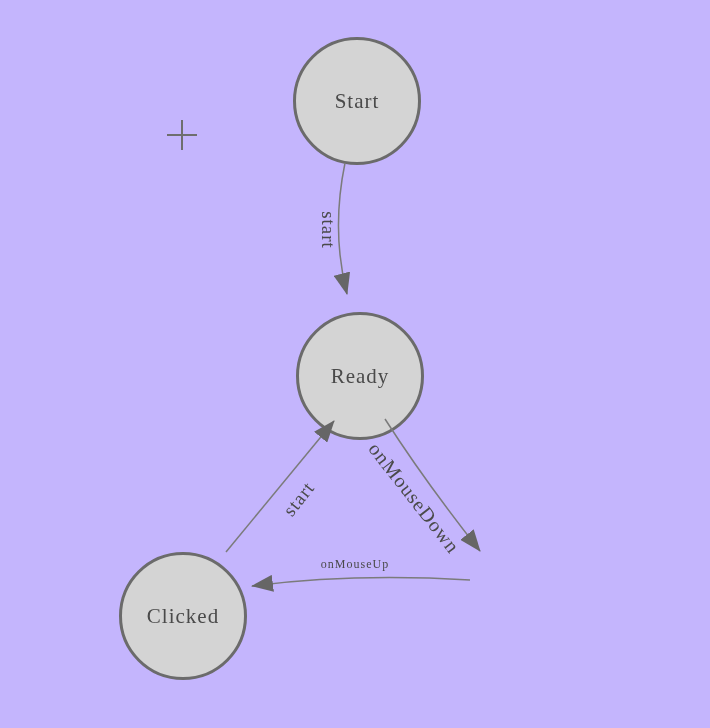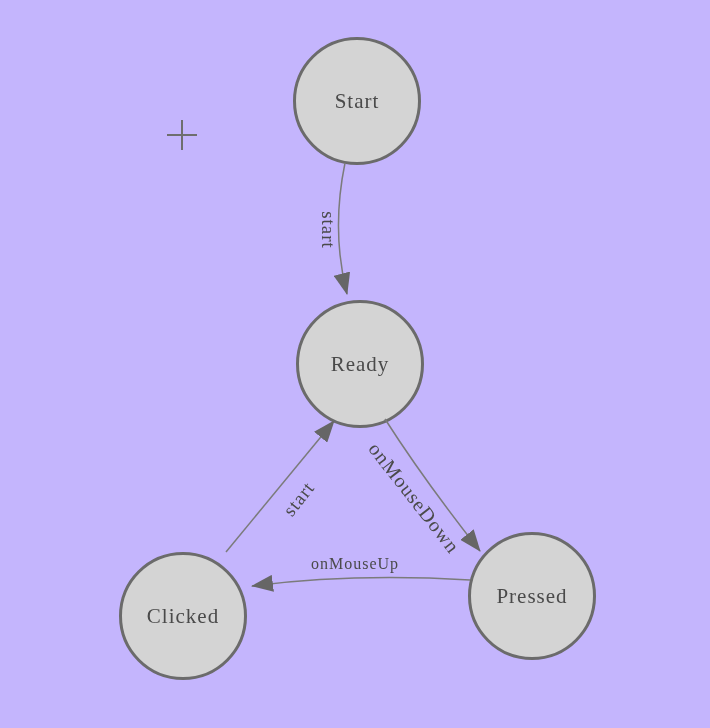--- a/index.html
+++ b/index.html
@@ -25,21 +25,21 @@
     display:flex;align-items:center;justify-content:center;
     cursor:move;
   }
   .node span{
     font-size:21px;
     letter-spacing:1px;
     color:#4a4a4a;
     user-select:none;
   }
   .node-start  {left:293px;top:37px;}
-  .node-ready  {left:296px;top:300px;}
+  .node-ready  {left:296px;top:312px;}
   .node-clicked{left:119px;top:552px;}
   .node-pressed{left:468px;top:532px;}
 
   
   svg.edges{
     position:absolute;left:0;top:0;
     pointer-events:none;
   }
   svg.edges path.connector{
     fill:none;
@@ -51,21 +51,21 @@
   .edge-label{
     position:absolute;
     color:#4a4a4a;
     letter-spacing:1px;
     white-space:nowrap;
     user-select:none;
   }
   .el-start-ready   {left:328px;top:230px;font-size:19px;transform:translate(-50%,-50%) rotate(90deg);}
   .el-clicked-ready {left:299px;top:499px;font-size:19px;transform:translate(-50%,-50%) rotate(-52deg);}
   .el-mousedown     {left:414px;top:498px;font-size:20px;transform:translate(-50%,-50%) rotate(52deg);}
-  .el-mouseup       {left:355px;top:564px;font-size:16px;transform:translate(-50%,-50%);}
+  .el-mouseup       {left:355px;top:564px;font-size:12px;transform:translate(-50%,-50%);}
 
   
   .plus{
     position:absolute;
     left:167px;top:120px;
     width:30px;height:30px;
     cursor:pointer;
   }
   .plus::before,.plus::after{
     content:"";
@@ -88,23 +88,20 @@
 
   <div class="node node-start">
     <span>Start</span>
   </div>
   <div class="node node-ready">
     <span>Ready</span>
   </div>
   <div class="node node-clicked">
     <span>Clicked</span>
   </div>
-  <div class="node node-pressed">
-    <span>Pressed</span>
-  </div>
 
   <svg class="edges" width="710" height="728" viewBox="0 0 710 728">
     <defs>
       <marker id="arrow" viewBox="0 0 22 17" markerWidth="22" markerHeight="17" refX="21" refY="8.5" orient="auto" markerUnits="userSpaceOnUse">
         <path d="M0,0 L22,8.5 L0,17 Z" fill="#666666"></path>
       </marker>
     </defs>
     <path class="connector" d="M 345 163 Q 331 231 347 294" marker-end="url(#arrow)"></path>
     <path class="connector" d="M 226 552 L 334 421" marker-end="url(#arrow)"></path>
     <path class="connector" d="M 385 419 Q 424 480 480 551" marker-end="url(#arrow)"></path>

